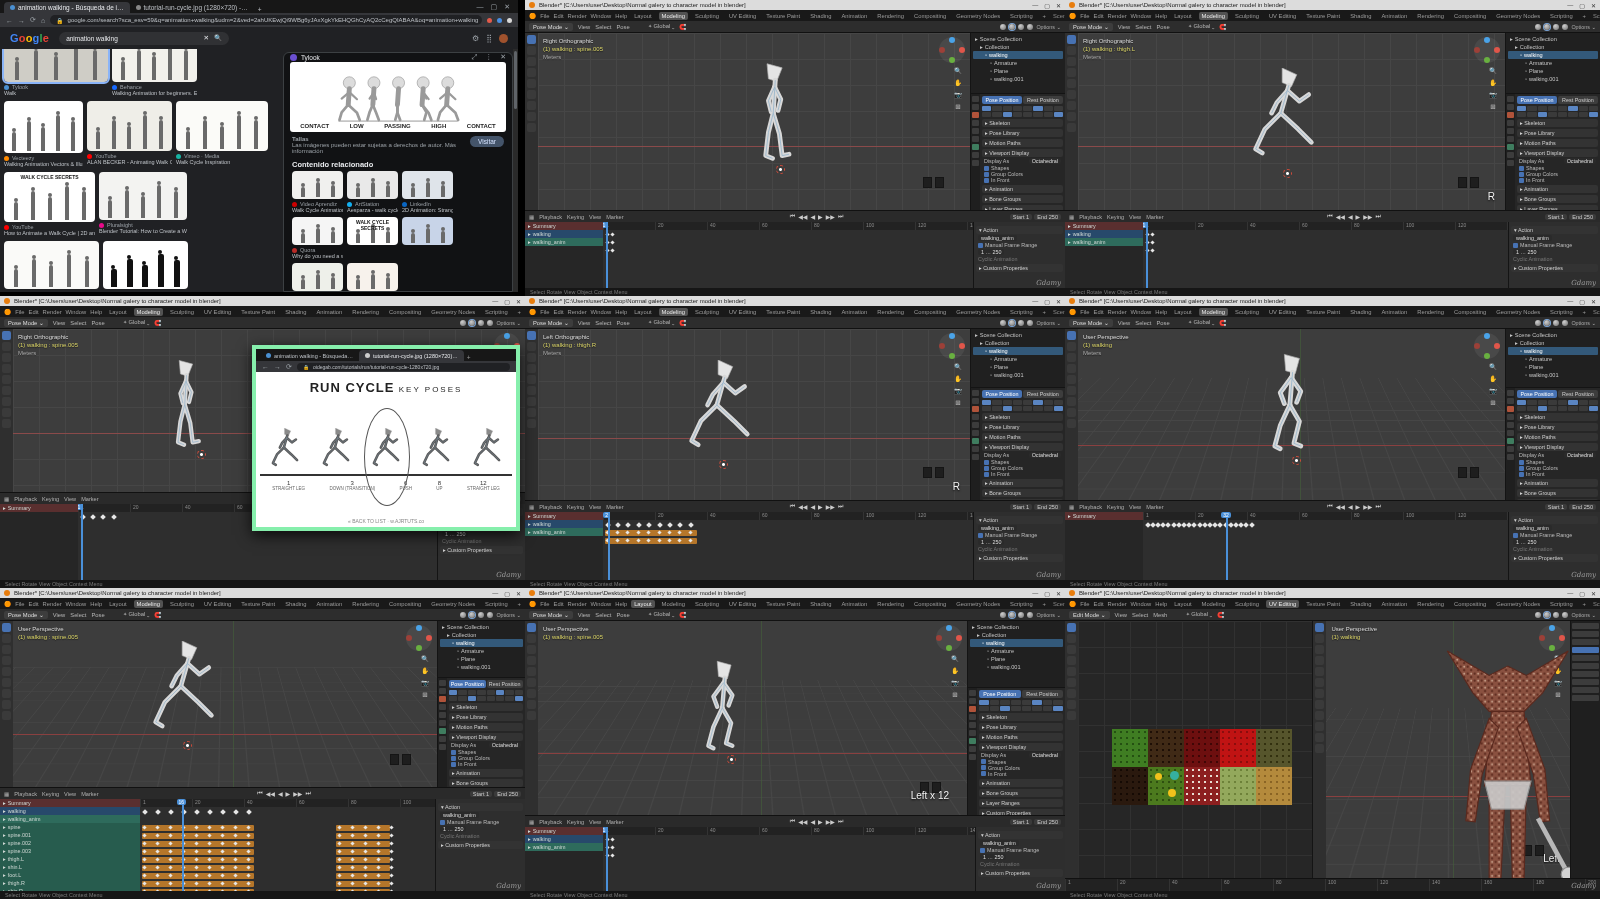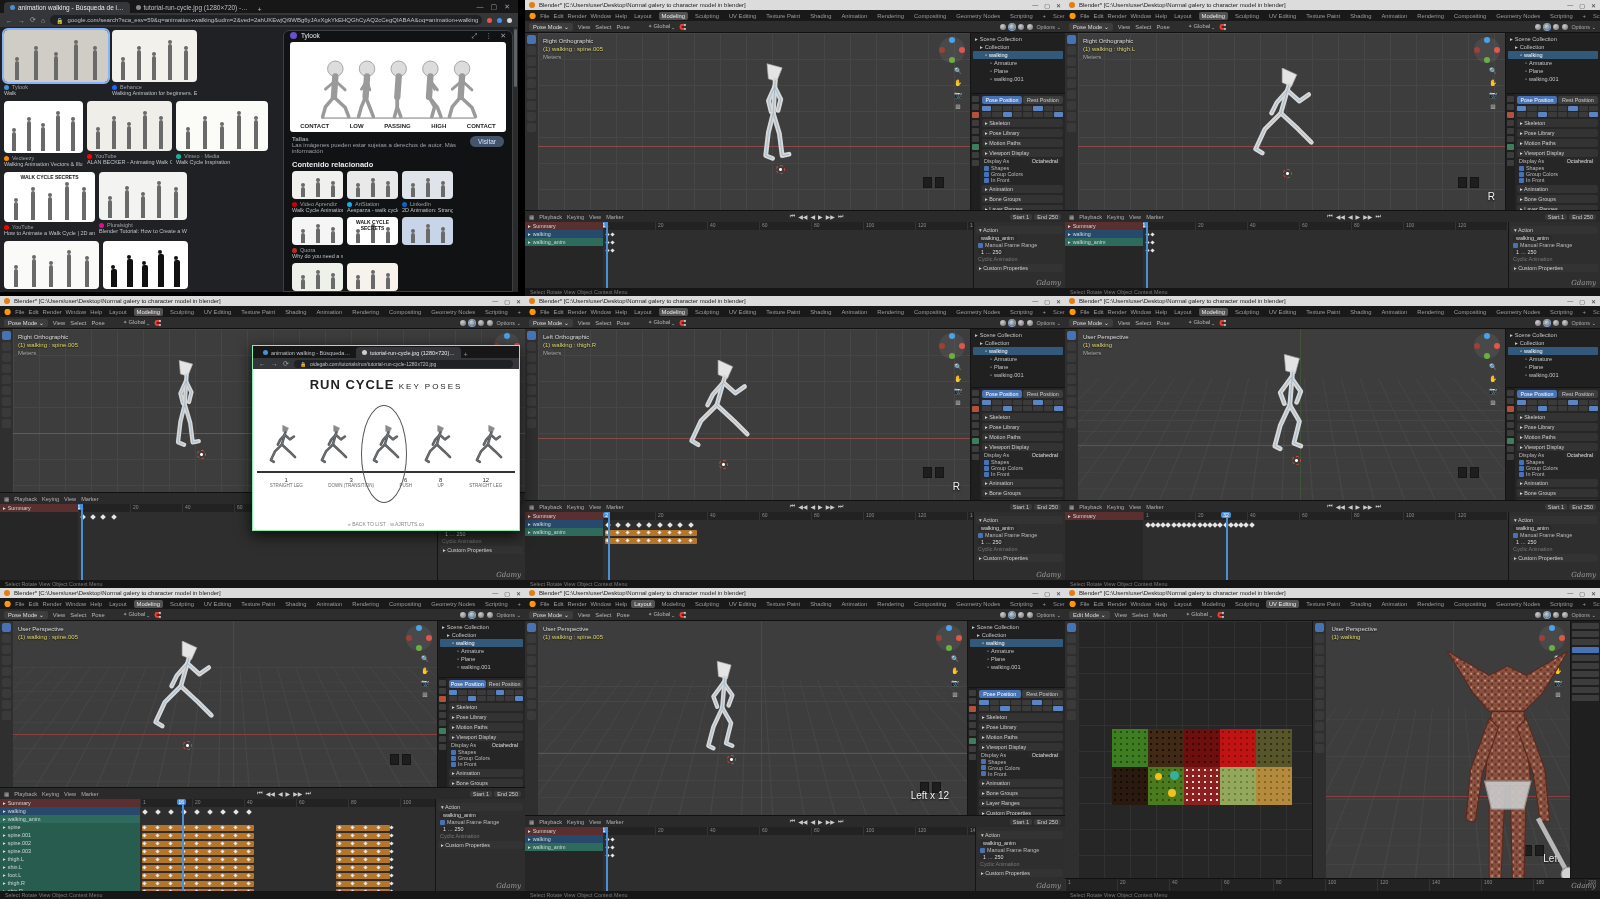--- a/index.html
+++ b/index.html
@@ -13,21 +13,21 @@
   .br-tab.act{background:#35363a;color:#e8eaed;}
   .fav{width:5px;height:5px;border-radius:50%;flex:none;}
   .br-winctl{margin-left:auto;display:flex;gap:7px;color:#9aa0a6;font-size:7px;padding:0 8px 2px 0;}
   .br-url{height:14px;background:#35363a;display:flex;align-items:center;gap:5px;padding:0 6px;color:#9aa0a6;font-size:7px;}
   .omni{flex:1;height:10px;background:#202124;border-radius:5px;display:flex;align-items:center;padding:0 6px;gap:4px;color:#bdc1c6;font-size:6px;white-space:nowrap;overflow:hidden;}
   .extdot{width:5px;height:5px;border-radius:50%;}
   .g-bar{height:22px;display:flex;align-items:center;gap:10px;padding:0 10px;background:#202124;}
   .g-logo{font-size:11px;font-weight:bold;letter-spacing:.2px;}
   .g-pill{width:170px;height:13px;background:#303134;border-radius:7px;display:flex;align-items:center;padding:0 7px;color:#e8eaed;font-size:6.5px;gap:5px;}
   .g-icons{margin-left:auto;display:flex;align-items:center;gap:7px;color:#9aa0a6;font-size:8px;}
-  .g-body{flex:1;display:flex;position:relative;overflow:hidden;}
+  .g-body{flex:1;display:flex;position:relative;overflow:hidden;align-items:flex-end;}
   .g-results{width:278px;padding:3px 4px;display:flex;flex-wrap:wrap;gap:5px 4px;align-content:flex-start;}
   .g-card{display:flex;flex-direction:column;}
   .g-thumbbox{border-radius:4px;position:relative;overflow:hidden;}
   .g-card.sel .g-thumbbox{outline:2px solid #8ab4f8;}
   .g-src{display:flex;align-items:center;gap:3px;color:#9aa0a6;font-size:5.5px;margin-top:2px;white-space:nowrap;overflow:hidden;}
   .g-ttl{color:#bdc1c6;font-size:5.5px;white-space:nowrap;overflow:hidden;}
   .figrow{position:absolute;inset:0;display:flex;align-items:flex-end;justify-content:space-around;padding:2px 3px;}
   .fig{width:4px;height:60%;background:#6a6a6a;border-radius:2px 2px 0 0;position:relative;}
   .fig:before{content:"";position:absolute;top:-4px;left:0;width:4px;height:4px;border-radius:50%;background:inherit;}
   .thumb-label{position:absolute;top:2px;left:0;right:0;text-align:center;font-weight:bold;color:#111;font-size:5px;}
@@ -112,21 +112,21 @@
   .ruler span{width:52px;flex:none;padding-left:2px;border-left:1px solid #333;}
   .strip{position:absolute;height:6px;background:#b5762a;border-radius:1px;}
   .kdot{position:absolute;width:3px;height:3px;background:#e6e6e6;transform:rotate(45deg);}
   .phead{position:absolute;top:0;bottom:0;width:2px;background:#4a90d9;}
   .phead b{position:absolute;top:0;left:-5px;background:#4a90d9;color:#fff;font-size:5px;padding:0 2px;border-radius:2px;font-weight:normal;}
   .dp-side{flex:none;background:#2e2e2e;border-left:1px solid #141414;font-size:5.4px;color:#bbb;padding:2px;}
   .dp-side .sect{margin-top:2px;}
   .statusbar{height:8px;background:#161616;color:#7a7a7a;font-size:5.4px;display:flex;align-items:center;padding:0 5px;flex:none;}
   .wmark{position:absolute;right:4px;font-size:7px;color:#9a9a9a;font-family:"DejaVu Serif",serif;font-style:italic;}
   
-  .ovbr{position:absolute;background:#22c55e;border:1px solid #86efac;box-shadow:0 4px 14px #000c;display:flex;flex-direction:column;z-index:5;}
+  .ovbr{position:absolute;background:#22c55e;border:4px solid #86efac;box-shadow:0 4px 14px #000c;display:flex;flex-direction:column;z-index:5;}
   .rc-img{flex:1;background:#fff;margin:0;position:relative;overflow:hidden;color:#222;}
   .rc-title{position:absolute;top:8px;left:0;right:0;text-align:center;font-weight:bold;font-size:13px;letter-spacing:1px;}
   .rc-title small{font-size:8px;font-weight:normal;letter-spacing:2px;}
   .rc-row{position:absolute;left:4px;right:4px;top:46px;height:58px;border-bottom:2px solid #333;display:flex;justify-content:space-around;align-items:flex-end;}
   .rc-nums{position:absolute;left:4px;right:4px;top:108px;display:flex;justify-content:space-around;color:#333;font-size:6px;text-align:center;}
   .rc-circ{position:absolute;border:1px solid #555;border-radius:50%;}
   .rc-foot{position:absolute;bottom:3px;left:0;right:0;text-align:center;color:#888;font-size:5px;}
   
   .atlas{position:absolute;display:grid;grid-template-columns:repeat(5,1fr);grid-template-rows:1fr 1fr;width:180px;height:76px;}
   .tex{position:relative;background-size:6px 6px;}
@@ -160,20 +160,33 @@
         <span>→</span>
         <span>⟳</span>
         <span>⌂</span>
         <div class="omni">
             <span>🔒</span>
             <span>google.com/search?sca_esv=59&amp;q=animation+walking&amp;udm=2&amp;ved=2ahUKEwjQi9WBg6yJAxXgkYkEHQGhCyAQ2cCegQIABAA&amp;oq=animation+walking</span>
           </div>
         <i class="extdot" style="background:#e25a4a"></i>
         <i class="extdot" style="background:#4a8fe2"></i>
         <i class="extdot" style="background:#d8d8d8"></i>
+      </div>
+      <div class="g-bar">
+        <div class="g-logo" id="glogo"><span style="color: rgb(66, 133, 244);">G</span><span style="color: rgb(234, 67, 53);">o</span><span style="color: rgb(251, 188, 5);">o</span><span style="color: rgb(66, 133, 244);">g</span><span style="color: rgb(52, 168, 83);">l</span><span style="color: rgb(234, 67, 53);">e</span></div>
+        <div class="g-pill">
+          <span style="flex:1">animation walking</span>
+          <span>✕</span>
+          <span>🔍</span>
+        </div>
+        <div class="g-icons">
+          <span>⚙</span>
+          <span>⣿</span>
+          <i class="extdot" style="width:9px;height:9px;background:#a0522d"></i>
+        </div>
       </div>
       <div class="g-body">
         <div class="g-results" id="gresults">
             <div class="g-card sel" style="width: 104px;">
               <div class="g-thumbbox" style="height: 52px; background: rgb(207, 205, 198);">
                 <div class="figrow">
                   <i class="fig" style="height: 40%;"></i>
                   <i class="fig" style="height: 63%;"></i>
                   <i class="fig" style="height: 51%;"></i>
                   <i class="fig" style="height: 74%;"></i>

